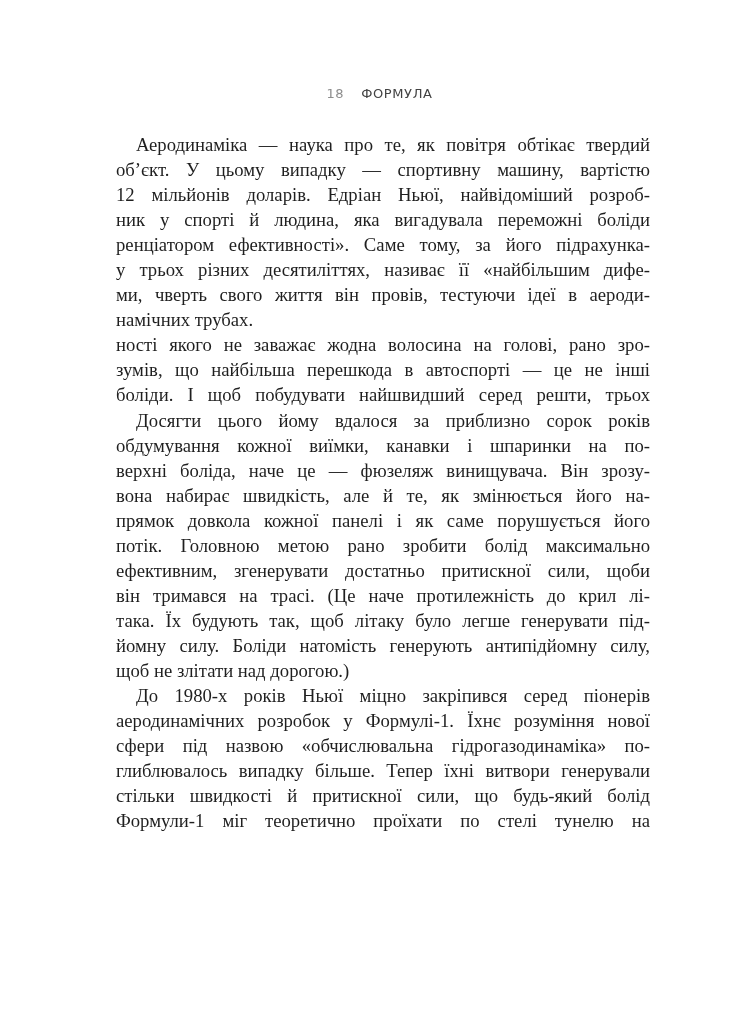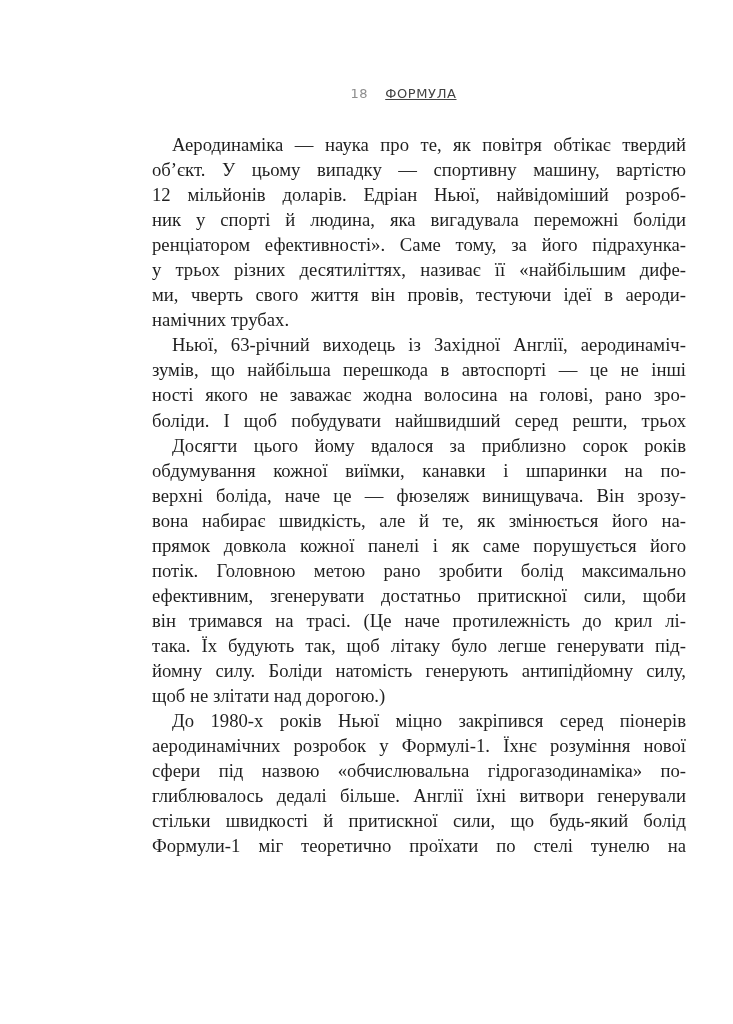--- a/index.html
+++ b/index.html
@@ -7,45 +7,44 @@
     padding: 0;
     background: #ffffff;
   }
   .page {
     position: relative;
     width: 673px;
     height: 1024px;
     background: #ffffff;
     overflow: hidden;
     font-family: "Liberation Serif", "DejaVu Serif", serif;
-    margin-left: 24px;
   }
   
   .running-head {
     position: absolute;
     top: 86px;
     left: 0;
     width: 733px;
     display: flex;
     justify-content: center;
     align-items: baseline;
     gap: 17px;
     transform: translateX(13px);
     font-family: "DejaVu Sans", "Liberation Sans", sans-serif;
     font-size: 13px;
     letter-spacing: 0.6px;
     line-height: 15px;
   }
   .page-num   { color: #8d8d8d; }
-  .book-title { color: #424242; text-decoration: underline; }
+  .book-title { color: #424242; }
 
   
   .text-block {
     position: absolute;
-    left: 128px;
+    left: 116px;
     top: 132px;
     width: 534px;
     color: #1f1f1f;
     font-size: 18.7px;
     line-height: 25.06px;
   }
   .line {
     height: 25.06px;
     overflow: hidden;
     text-align: justify;
@@ -66,35 +65,34 @@
 
   <main class="text-block" id="text-block">
       <div class="line first">Аеродинаміка — наука про те, як повітря обтікає твердий</div>
       <div class="line">об’єкт. У цьому випадку — спортивну машину, вартістю</div>
       <div class="line">12 мільйонів доларів. Едріан Ньюї, найвідоміший розроб-</div>
       <div class="line">ник у спорті й людина, яка вигадувала переможні боліди</div>
       <div class="line">ренціатором ефективності». Саме тому, за його підрахунка-</div>
       <div class="line">у трьох різних десятиліттях, називає її «найбільшим дифе-</div>
       <div class="line">ми, чверть свого життя він провів, тестуючи ідеї в аероди-</div>
       <div class="line end">намічних трубах.</div>
-      <div class="line first">Ньюї, 63-річний виходець із Західної Англії, аеродинаміч-</div>
+      <div class="line">ності якого не заважає жодна волосина на голові, рано зро-</div>
       <div class="line">зумів, що найбільша перешкода в автоспорті — це не інші</div>
-      <div class="line">ності якого не заважає жодна волосина на голові, рано зро-</div>
       <div class="line">боліди. І щоб побудувати найшвидший серед решти, трьох</div>
       <div class="line first">Досягти цього йому вдалося за приблизно сорок років</div>
       <div class="line">обдумування кожної виїмки, канавки і шпаринки на по-</div>
       <div class="line">верхні боліда, наче це — фюзеляж винищувача. Він зрозу-</div>
       <div class="line">вона набирає швидкість, але й те, як змінюється його на-</div>
       <div class="line">прямок довкола кожної панелі і як саме порушується його</div>
       <div class="line">потік. Головною метою рано зробити болід максимально</div>
       <div class="line">ефективним, згенерувати достатньо притискної сили, щоби</div>
       <div class="line">він тримався на трасі. (Це наче протилежність до крил лі-</div>
       <div class="line">така. Їх будують так, щоб літаку було легше генерувати під-</div>
       <div class="line">йомну силу. Боліди натомість генерують антипідйомну силу,</div>
       <div class="line end">щоб не злітати над дорогою.)</div>
       <div class="line first">До 1980-х років Ньюї міцно закріпився серед піонерів</div>
       <div class="line">аеродинамічних розробок у Формулі-1. Їхнє розуміння нової</div>
       <div class="line">сфери під назвою «обчислювальна гідрогазодинаміка» по-</div>
-      <div class="line">глиблювалось дедалі більше. Англії їхні витвори генерували</div>
+      <div class="line">глиблювалось випадку більше. Тепер їхні витвори генерували</div>
       <div class="line">стільки швидкості й притискної сили, що будь-який болід</div>
       <div class="line">Формули-1 міг теоретично проїхати по стелі тунелю на</div>
     </main>
 </div>
 
 </body></html>

